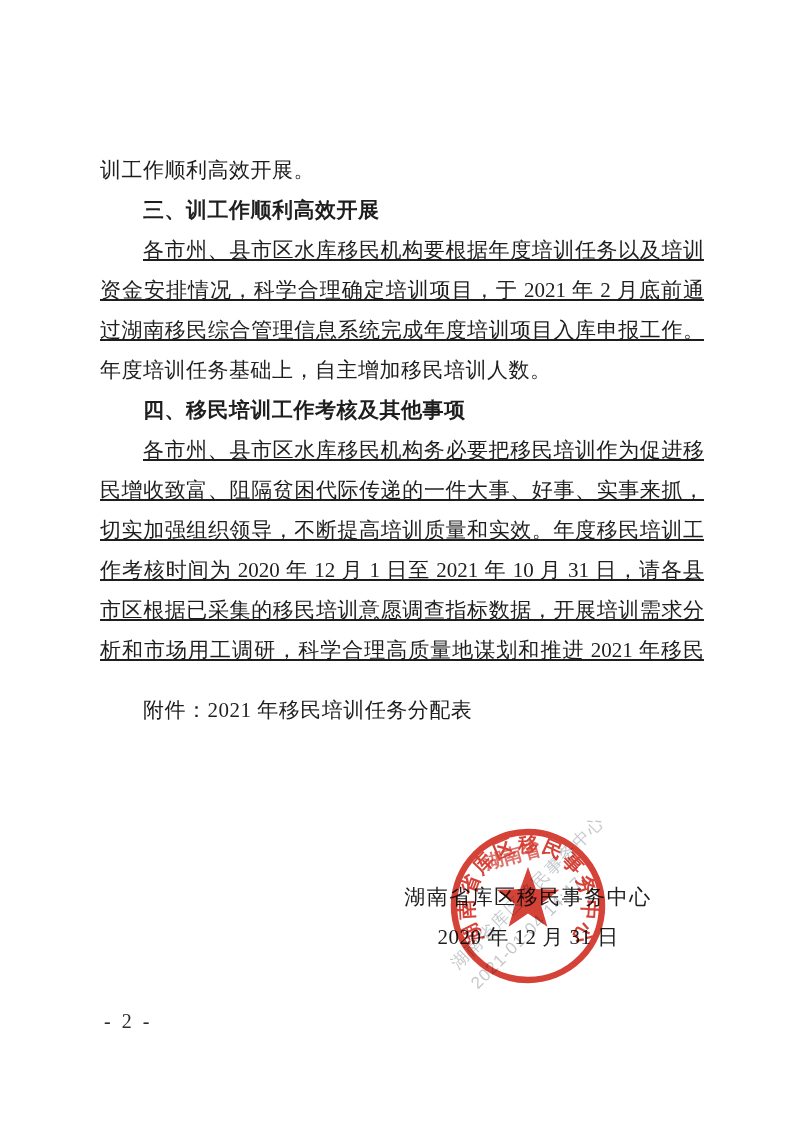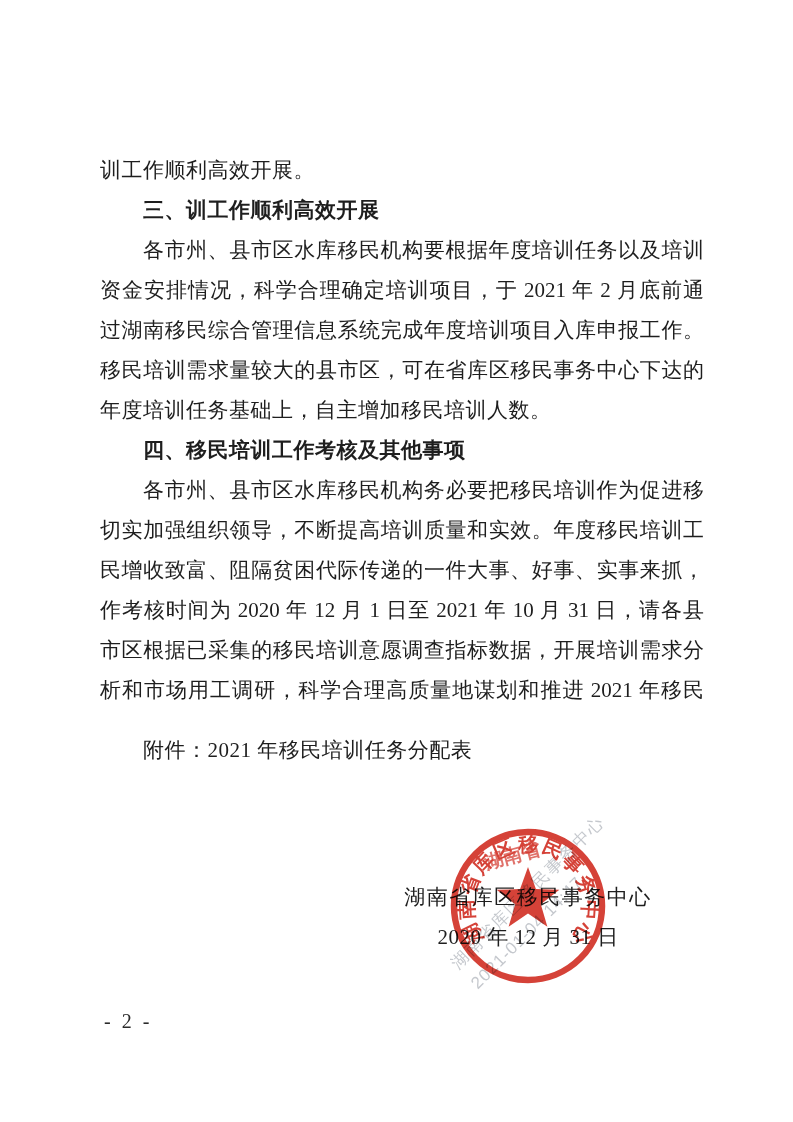--- a/index.html
+++ b/index.html
@@ -22,20 +22,21 @@
   .ln {
     height: 40px; line-height: 40px;
     white-space: nowrap;
     letter-spacing: 0.5px;
   }
   .fill {
     white-space: normal;
     text-align: justify;
     text-align-last: justify;
     letter-spacing: 0;
+    text-decoration: underline;
   }
   .ind { text-indent: 43px; }
   .hd {
     font-family: "Liberation Sans", "DejaVu Sans", sans-serif;
     font-weight: 700;
     letter-spacing: 0.5px;
   }
   .attachment { margin-top: 20px; }
 
   
@@ -86,26 +87,25 @@
 <body>
 
 <div class="page">
 
   <div class="doc-lines">
     <div class="ln">训工作顺利高效开展。</div>
     <div class="ln hd ind">三、训工作顺利高效开展</div>
     <div class="ln ind fill">各市州、县市区水库移民机构要根据年度培训任务以及培训</div>
     <div class="ln fill">资金安排情况，科学合理确定培训项目，于 2021 年 2 月底前通</div>
     <div class="ln fill">过湖南移民综合管理信息系统完成年度培训项目入库申报工作。</div>
-    <div class="ln fill">移民培训需求量较大的县市区，可在省库区移民事务中心下达的</div>
     <div class="ln">年度培训任务基础上，自主增加移民培训人数。</div>
     <div class="ln hd ind">四、移民培训工作考核及其他事项</div>
     <div class="ln ind fill">各市州、县市区水库移民机构务必要把移民培训作为促进移</div>
+    <div class="ln fill">民增收致富、阻隔贫困代际传递的一件大事、好事、实事来抓，</div>
     <div class="ln fill">切实加强组织领导，不断提高培训质量和实效。年度移民培训工</div>
-    <div class="ln fill">民增收致富、阻隔贫困代际传递的一件大事、好事、实事来抓，</div>
     <div class="ln fill">作考核时间为 2020 年 12 月 1 日至 2021 年 10 月 31 日，请各县</div>
     <div class="ln fill">市区根据已采集的移民培训意愿调查指标数据，开展培训需求分</div>
     <div class="ln fill">析和市场用工调研，科学合理高质量地谋划和推进 2021 年移民</div>
     <div class="ln ind attachment">附件：2021 年移民培训任务分配表</div>
   </div>
 
   <div class="watermark">
     <div class="wm1">湖南省库区移民事务中心</div>
     <div class="wm2">2021-01-04 14:47</div>
   </div>

